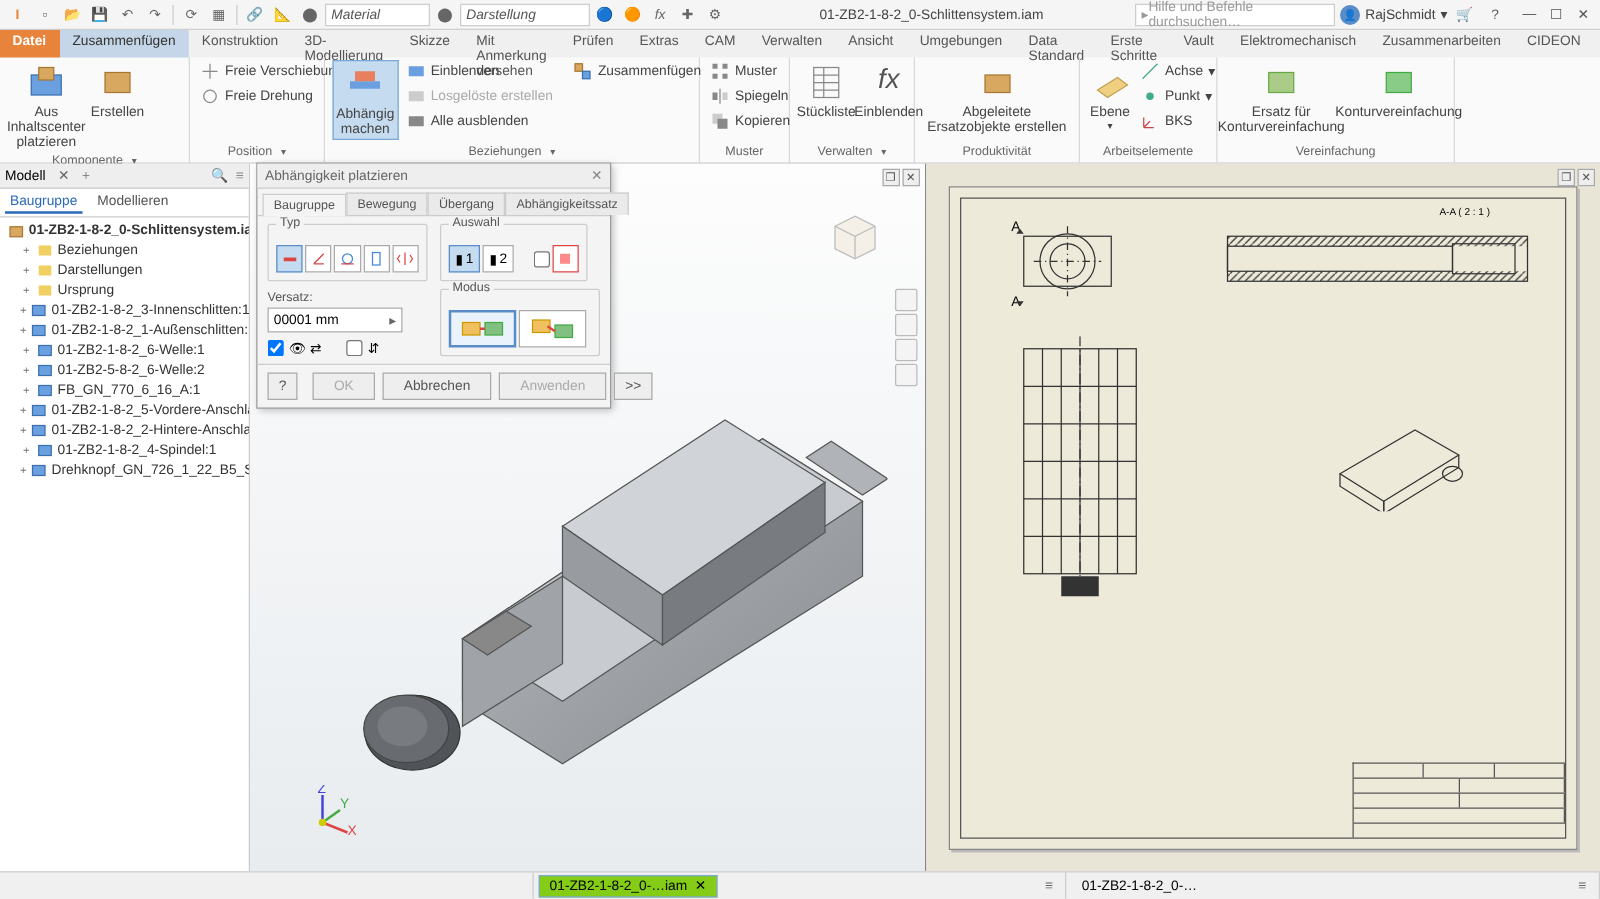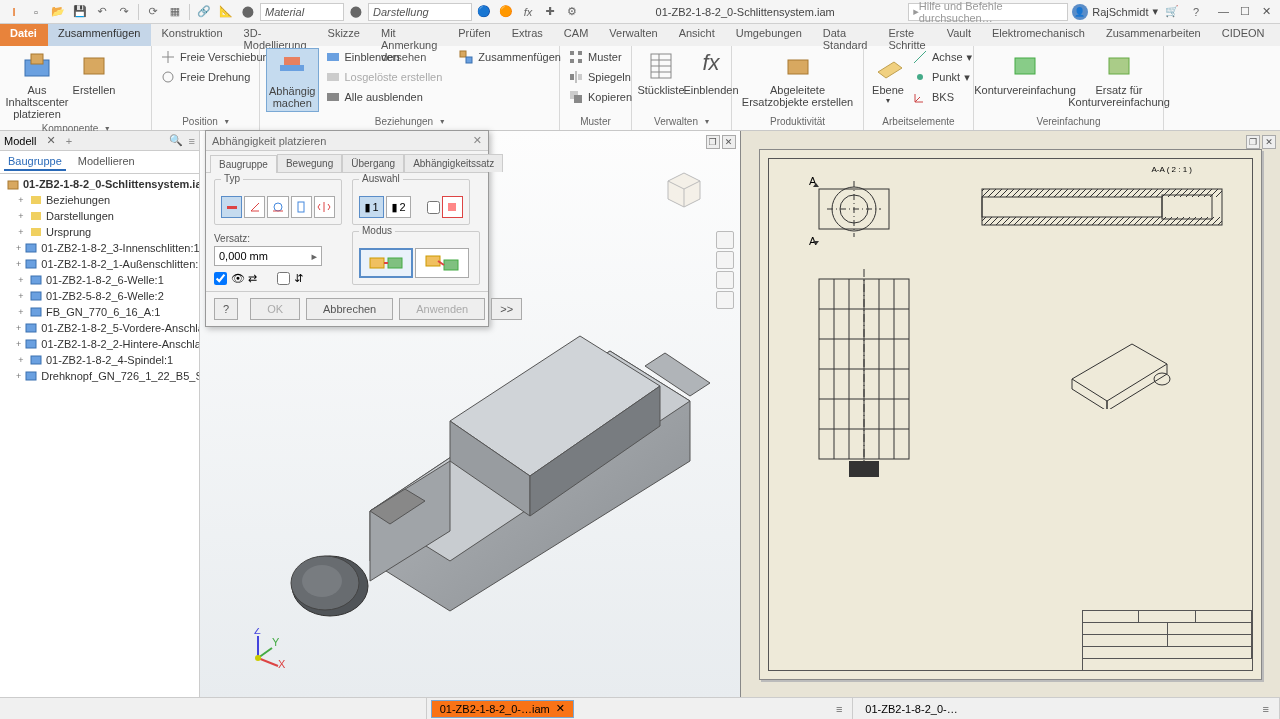--- a/index.html
+++ b/index.html
@@ -79,21 +79,21 @@
 .dlg-btn.sm { padding:0 8px; }
 .drawing { background:#e8e4d6; position:relative; }
 .sheet { position:absolute; left:18px; top:18px; right:18px; bottom:18px; background:#eeead9; border:1px solid #888; box-shadow:2px 2px 0 #bbb; }
 .sheet-inner { position:absolute; left:8px; top:8px; right:8px; bottom:8px; border:1px solid #555; }
 .title-block { position:absolute; right:0; bottom:0; width:170px; height:60px; border:1px solid #555; border-right:none; border-bottom:none; }
 .tb-row { height:12px; border-bottom:1px solid #555; display:flex; }
 .tb-cell { border-right:1px solid #555; flex:1; }
 .doc-tabs { position:absolute; bottom:0; left:0; right:0; height:22px; background:#f0f0f0; border-top:1px solid #ccc; display:flex; }
 .doc-tab-area { flex:1; display:flex; align-items:center; padding:0 4px; border-right:1px solid #ccc; }
 .doc-tab { height:18px; padding:0 8px; display:flex; align-items:center; gap:6px; font-size:11px; cursor:pointer; }
-.doc-tab.active { background:#f97316; border:1px solid #7aa8d4; }
+.doc-tab.active { background:#84cc16; border:1px solid #7aa8d4; }
 .hamburger { margin-left:auto; color:#666; padding:0 6px; cursor:pointer; }
 .model3d { position:absolute; left:50px; top:100px; width:460px; height:400px; }
 
 .ic-box { fill:#d8a860; stroke:#a87830; }
 .ic-blue { fill:#6aa0e0; stroke:#3a70b0; }
 </style>
 </head>
 <body>
 
 <div class="qat">
@@ -324,29 +324,29 @@
               <span>BKS</span>
             </div>
         </div>
       </div>
       <div class="panel-title">Arbeitselemente</div>
     </div>
     <div class="panel" style="width:190px">
       <div class="panel-body">
         <div class="big-btn" style="width:90px">
           <svg class="big-ico">
-              <rect x="6" y="8" width="20" height="16" fill="#8c8" stroke="#4a4"></rect>
-            </svg>
-          <span>Konturvereinfachung</span>
+              <rect x="6" y="8" width="20" height="16" fill="#ac8" stroke="#6a4"></rect>
+            </svg>
+          <span>Ersatz für Konturvereinfachung</span>
         </div>
         <div class="big-btn" style="width:90px">
           <svg class="big-ico">
-              <rect x="6" y="8" width="20" height="16" fill="#ac8" stroke="#6a4"></rect>
-            </svg>
-          <span>Ersatz für Konturvereinfachung</span>
+              <rect x="6" y="8" width="20" height="16" fill="#8c8" stroke="#4a4"></rect>
+            </svg>
+          <span>Konturvereinfachung</span>
         </div>
       </div>
       <div class="panel-title">Vereinfachung</div>
     </div>
   </div>
 </div>
 
 <div class="workspace">
 
   <div class="browser">
@@ -634,21 +634,21 @@
               <rect x="2" y="2" width="8" height="8" fill="#f88"></rect>
             </svg>
           </div>
       </div>
     </div>
   </div>
   <div class="dlg-row2">
     <div style="width:128px">
       <div class="field-lbl">Versatz:</div>
       <div class="combo">
-          <span>0,000 mm</span>
+          <span>00001 mm</span>
           <span class="arr">▸</span>
         </div>
       <div class="chk-row" style="padding:6px 0 0">
         <input type="checkbox" checked="" style="">
         <span>👁 ⇄</span>
         <span style="width:12px"></span>
         <input type="checkbox" style="">
         <span>⇵</span>
       </div>
     </div>

